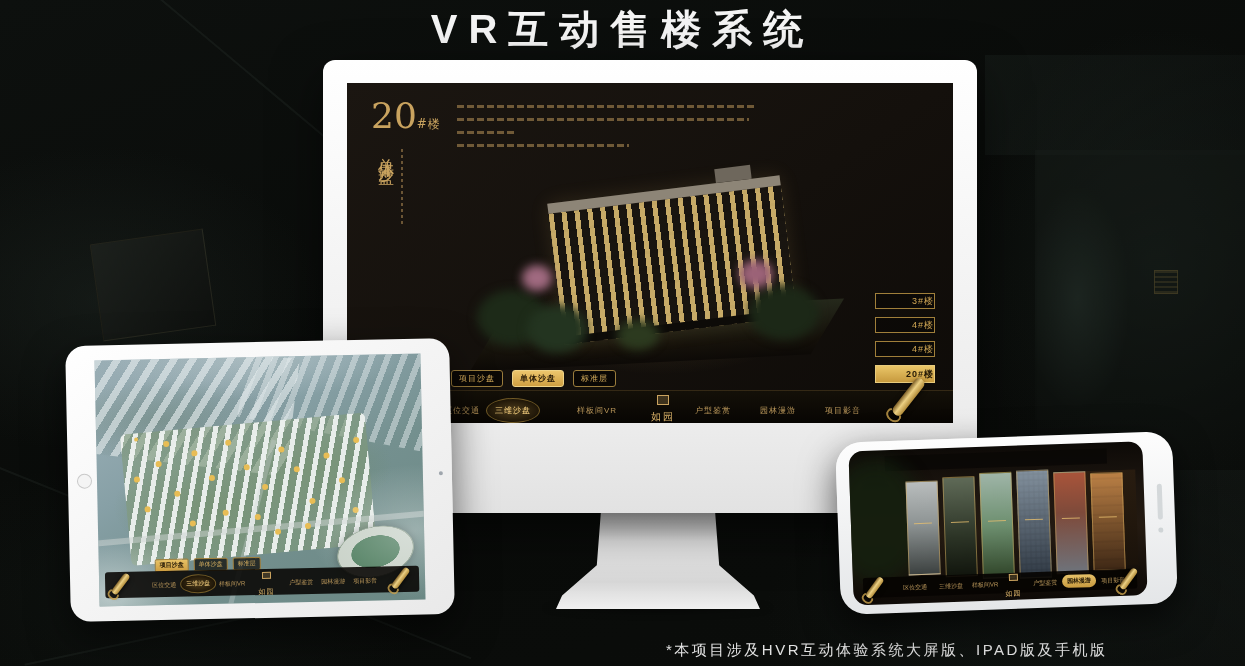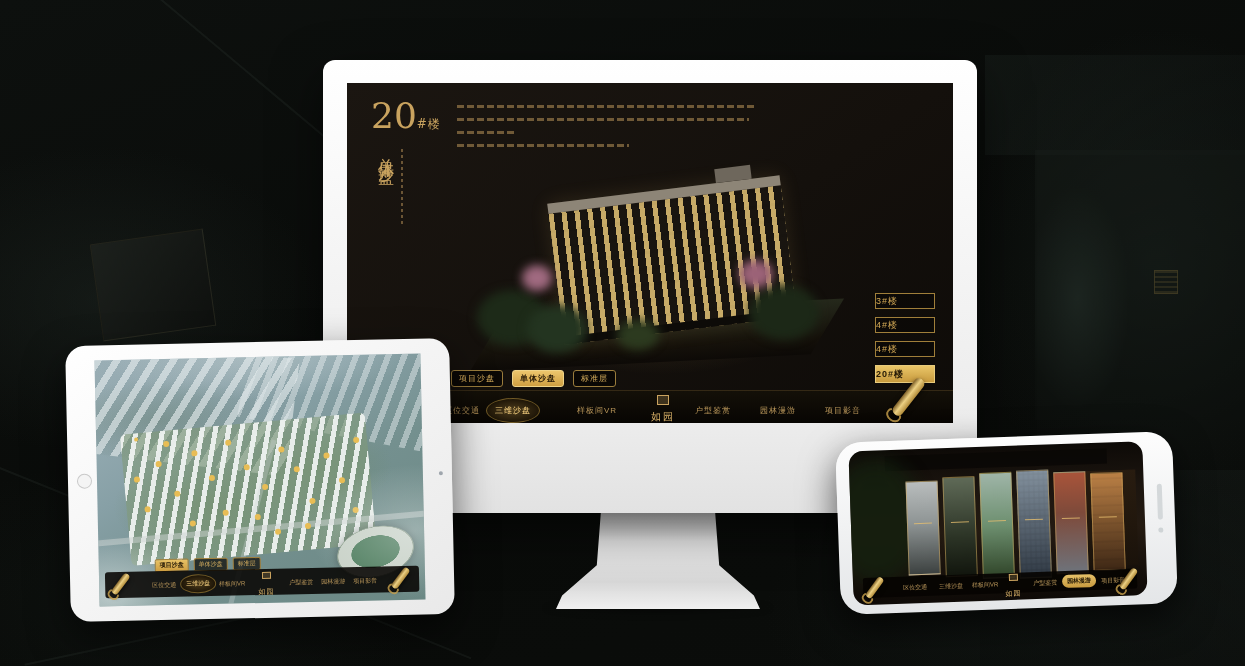--- a/index.html
+++ b/index.html
@@ -61,21 +61,21 @@
     background-image:
       repeating-linear-gradient(90deg,rgba(238,204,122,.8) 0 5px,rgba(24,20,15,.95) 5px 13px),
       repeating-linear-gradient(0deg,rgba(0,0,0,.55) 0 3px,transparent 3px 16px);
     box-shadow:0 0 20px rgba(230,190,110,.12);}
   .bldg::after{content:'';position:absolute;right:28px;top:-24px;width:36px;height:14px;background:#6e675c;}
   .bldg::before{content:'';position:absolute;left:0;bottom:0;width:100%;height:8px;background:#0d0b08;}
   .tree{position:absolute;border-radius:50%;filter:blur(5px);}
 
   .floor-btns{position:absolute;left:528px;top:210px;width:60px;}
   .fbtn{height:14px;margin-bottom:8px;border:1px solid #a07f3a;color:#d2a855;font-size:9px;
-    line-height:14px;text-align:left;background:rgba(10,8,5,.7);letter-spacing:1px;}
+    line-height:14px;text-align:right;background:rgba(10,8,5,.7);letter-spacing:1px;}
   .fbtn.active{background:linear-gradient(#eac668,#c79a3e);color:#241906;font-weight:bold;
     height:16px;line-height:16px;border-color:#e8cb7c;}
 
   .m-tabs{position:absolute;left:104px;top:287px;display:flex;gap:9px;}
   .tabpill{border:1px solid #9a7c3c;color:#d6ad5c;font-size:8px;padding:2px 7px;border-radius:3px;
     background:rgba(8,6,3,.75);letter-spacing:1px;white-space:nowrap;}
   .tabpill.active{background:linear-gradient(#edc66d,#cf9f42);color:#2a1c08;font-weight:bold;border-color:#f0d488;}
 
   .m-nav{position:absolute;left:0;top:307px;width:100%;height:35px;
     background:linear-gradient(#141008,#060402);border-top:1px solid rgba(190,150,80,.25);}
@@ -185,20 +185,21 @@
 
   <div class="bg-road" style="left:-30px;top:560px;width:520px;transform:rotate(22deg);"></div>
   <div class="bg-road" style="left:20px;top:620px;width:420px;transform:rotate(-12deg);"></div>
   <div class="bg-road" style="left:120px;top:90px;width:300px;transform:rotate(40deg);"></div>
   <div class="bg-plaque"></div>
   <div class="bg-seal"></div>
   <div class="bg-photo" style="left:985px;top:55px;width:260px;height:100px;background:linear-gradient(120deg,rgba(28,36,32,.8),rgba(16,20,18,.9));"></div>
   <div class="bg-photo" style="left:1035px;top:150px;width:210px;height:270px;background:radial-gradient(ellipse 70px 150px at 20% 55%,rgba(50,66,58,.7),transparent 75%),linear-gradient(160deg,rgba(26,32,28,.8),rgba(12,15,13,.9));"></div>
   <div class="bg-photo" style="left:980px;top:470px;width:265px;height:190px;background:linear-gradient(200deg,rgba(24,30,27,.8),rgba(10,12,11,.9));"></div>
 
+  <div class="title">VR互动售楼系统</div>
 
   <div class="stand"></div>
   <div class="stand-shadow"></div>
   <div class="monitor">
     <div class="m-screen">
 
       <div class="m-num">
         <span>20</span><span class="m-unit">#楼</span>
       </div>
       <div class="m-vtitle">单体沙盘</div>
@@ -326,13 +327,14 @@
         <span class="nitem" style="left:250px;">项目影音</span>
         <div class="scroll scroll-sm" style="left:262px;top:-2px;">
             <div class="bar"></div>
           </div>
       </div>
     </div>
     <div class="p-slot"></div>
     <div class="p-cam"></div>
   </div>
 
+  <div class="footnote">*本项目涉及HVR互动体验系统大屏版、IPAD版及手机版</div>
 </div>
 
 </body></html>

